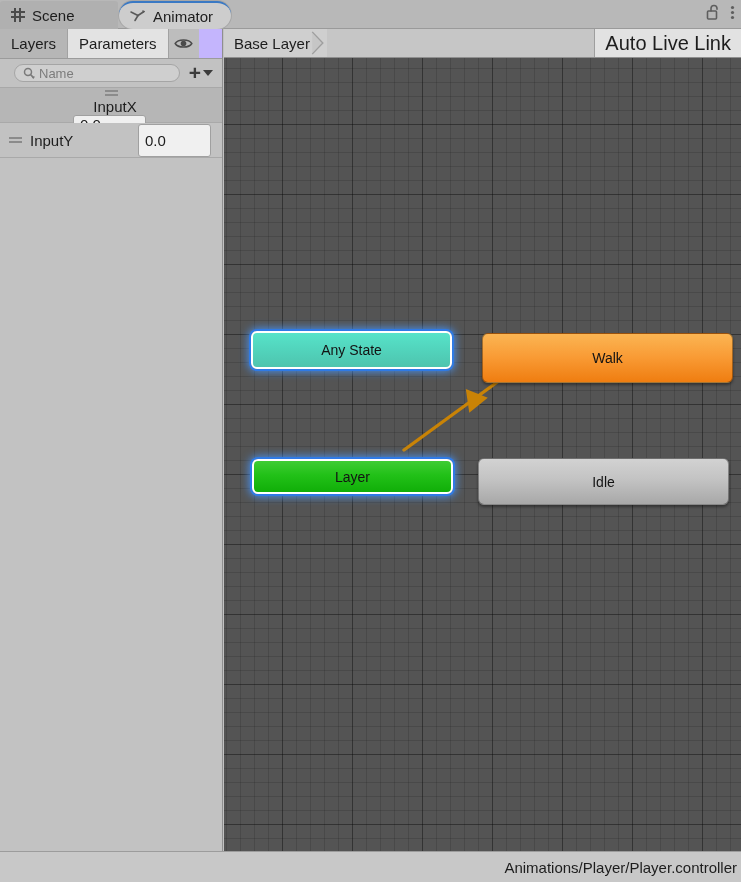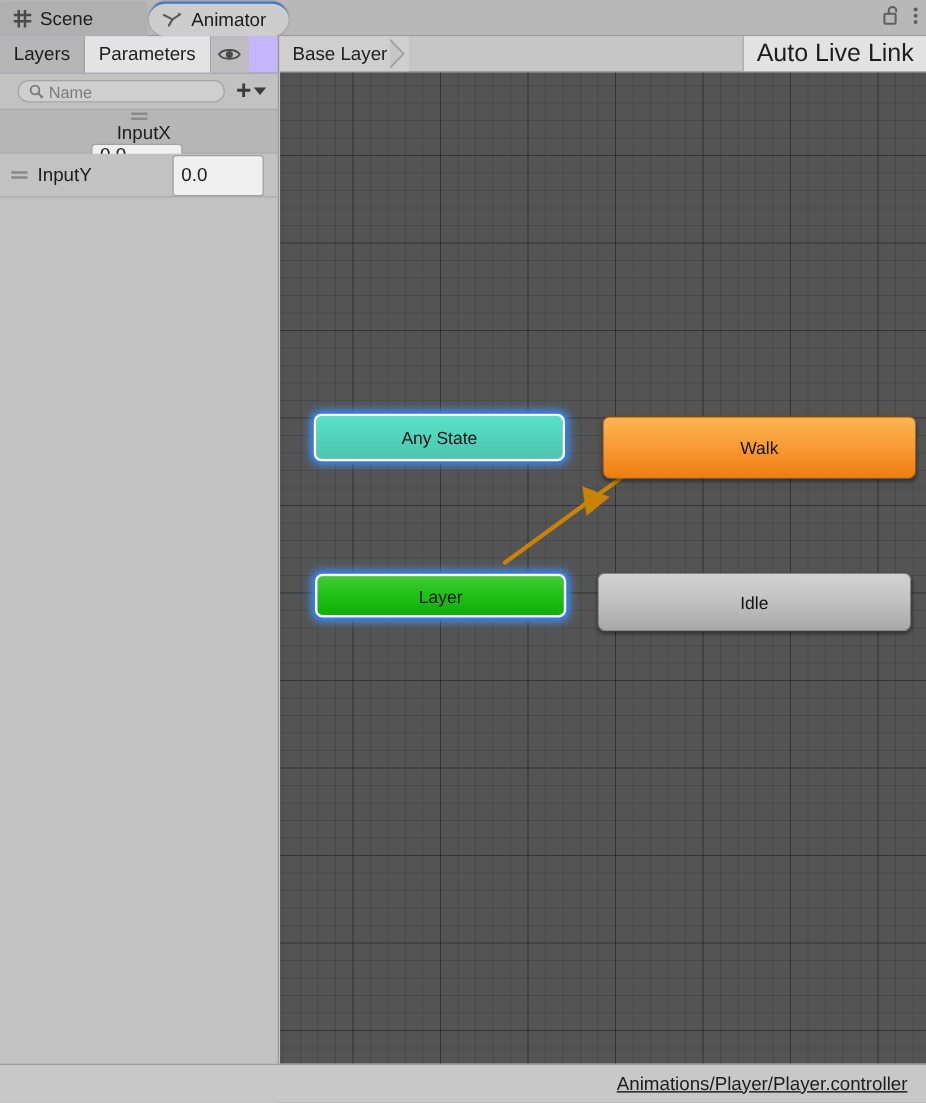--- a/index.html
+++ b/index.html
@@ -348,22 +348,21 @@
   .statusbar {
     position: absolute;
     left: 0; bottom: 0;
     width: 741px; height: 31px;
     background: #c8c8c8;
     border-top: 1px solid #9c9c9c;
     box-sizing: border-box;
     display: flex;
     align-items: center;
     justify-content: flex-end;
-    padding-right: 15px;
-    text-decoration: underline;
+    padding-right: 4px;
   }
   .status-text {
     font-size: 15px;
     color: #1d1d1d;
     user-select: none;
   }
 </style>
 </head>
 <body>
 

